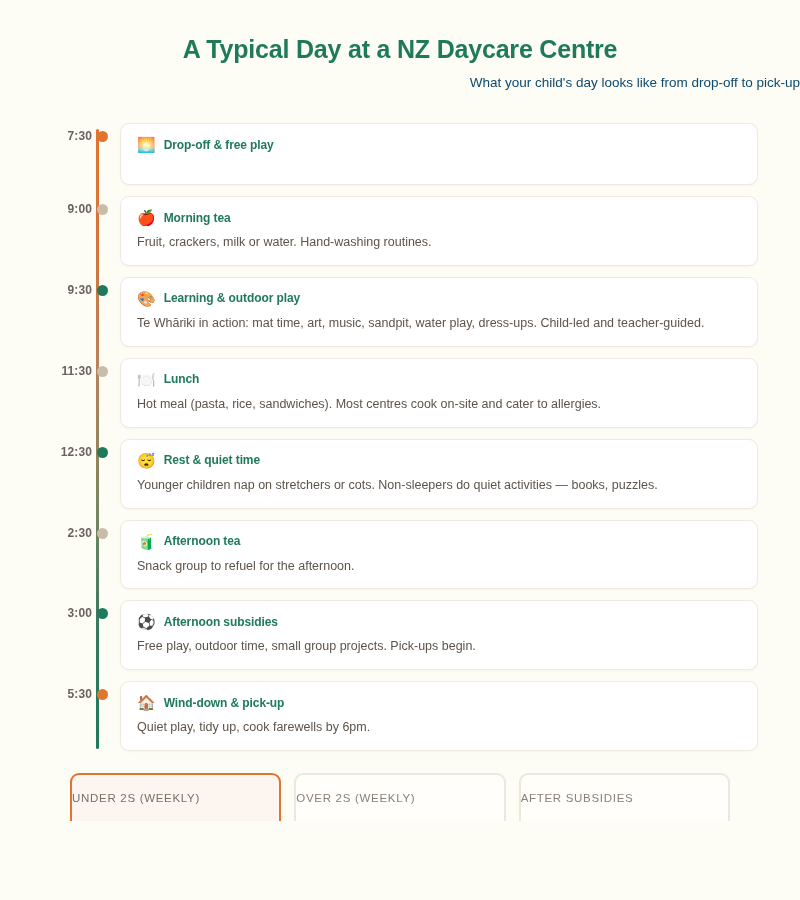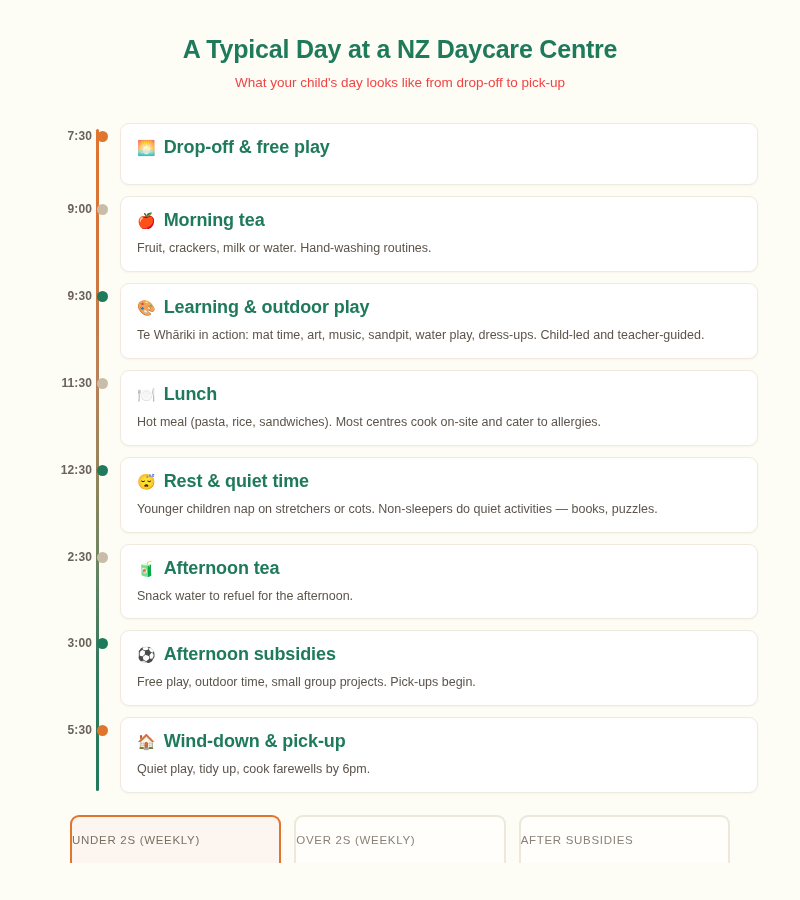--- a/index.html
+++ b/index.html
@@ -29,22 +29,23 @@
     margin: 0;
     font-size: 25px;
     font-weight: bold;
     color: #1f7a5b;
     letter-spacing: -0.2px;
     line-height: 1.2;
   }
   .page-subtitle {
     margin: 11px 0 0 0;
     font-size: 13.5px;
-    color: #ef4444;
+    color: #0c4a6e;
     font-weight: normal;
+    text-align: right;
   }
 
   
   .timeline {
     position: relative;
     margin-top: 33px;
     padding-left: 44px;
     padding-right: 42px;
   }
 
@@ -118,21 +119,21 @@
     align-items: center;
     gap: 8px;
     margin-bottom: 9px;
   }
   .card-emoji {
     font-size: 15px;
     line-height: 1;
     display: inline-block;
   }
   .card-title {
-    font-size: 18px;
+    font-size: 12px;
     font-weight: bold;
     color: #1f7a5b;
     letter-spacing: -0.1px;
   }
   .card-desc {
     font-size: 12.5px;
     color: #5c544b;
     line-height: 1.35;
   }
 
@@ -246,21 +247,21 @@
         <div class="row">
           <div class="time">2:30</div>
           <div class="dot-col">
             <div class="dot muted"></div>
           </div>
           <div class="card">
             <div class="card-head">
               <span class="card-emoji">🧃</span>
               <span class="card-title">Afternoon tea</span>
             </div>
-            <div class="card-desc">Snack water to refuel for the afternoon.</div>
+            <div class="card-desc">Snack group to refuel for the afternoon.</div>
           </div>
         </div>
         <div class="row">
           <div class="time">3:00</div>
           <div class="dot-col">
             <div class="dot green"></div>
           </div>
           <div class="card">
             <div class="card-head">
               <span class="card-emoji">⚽</span>

